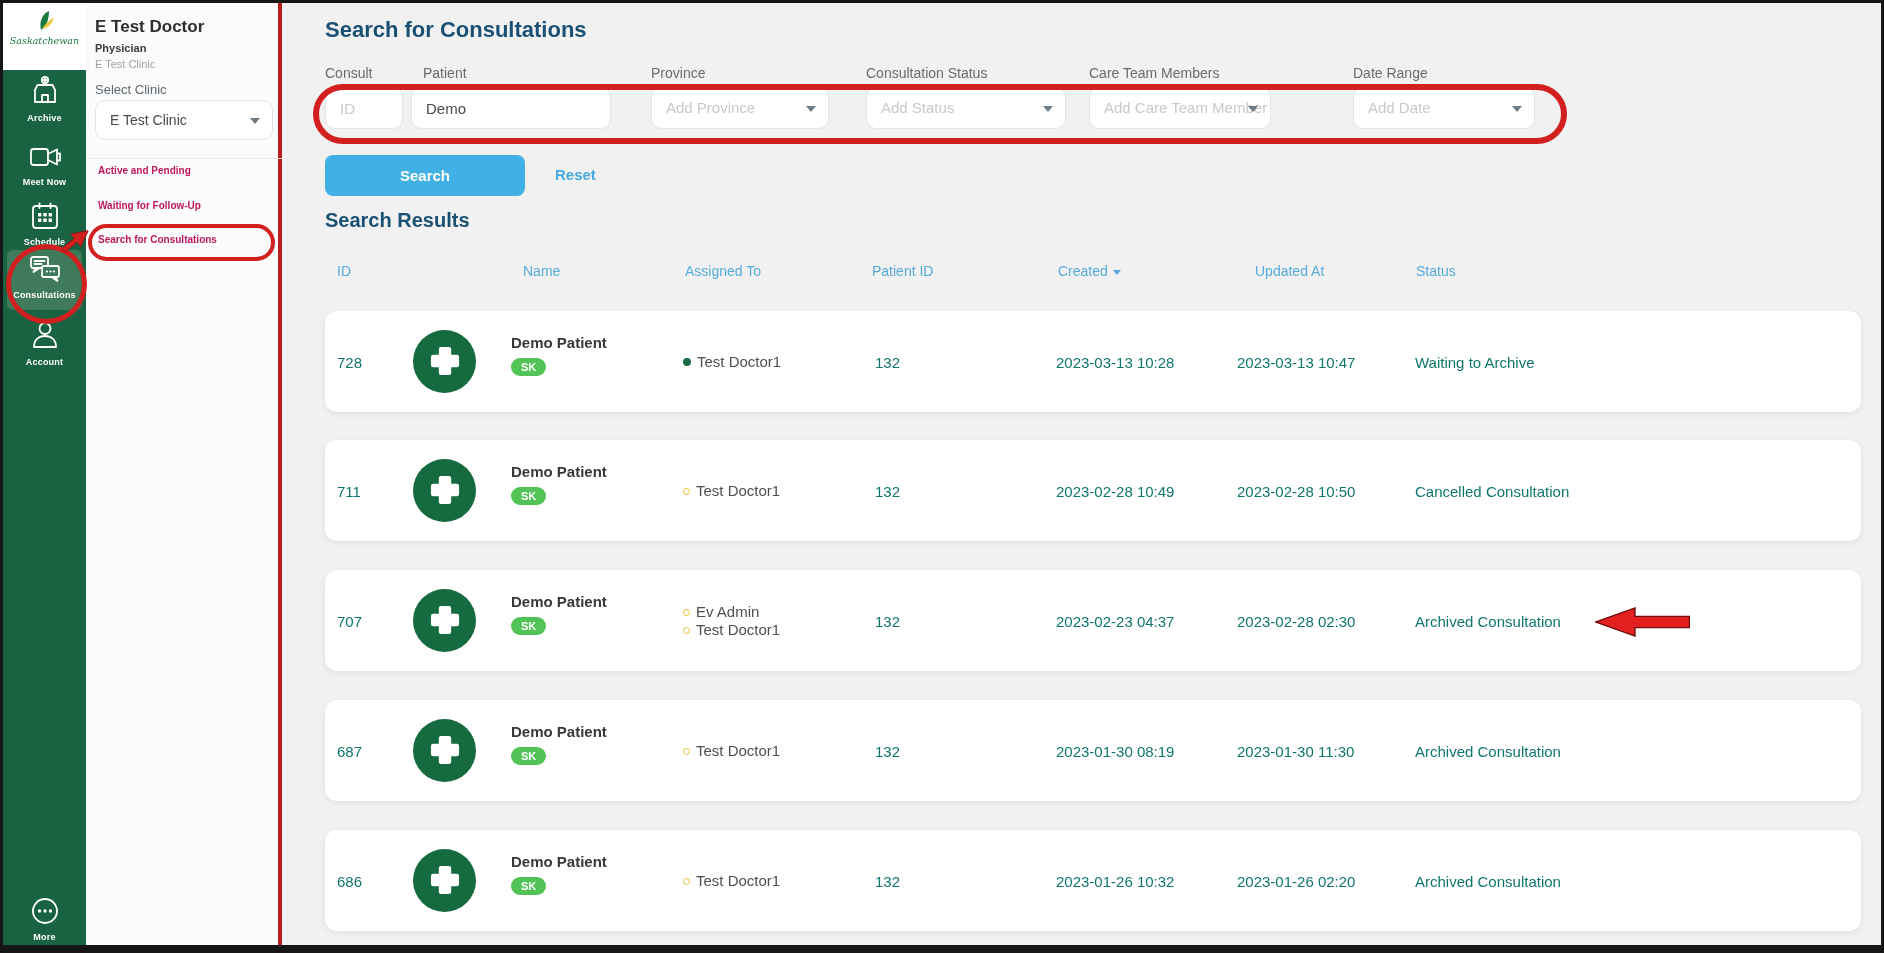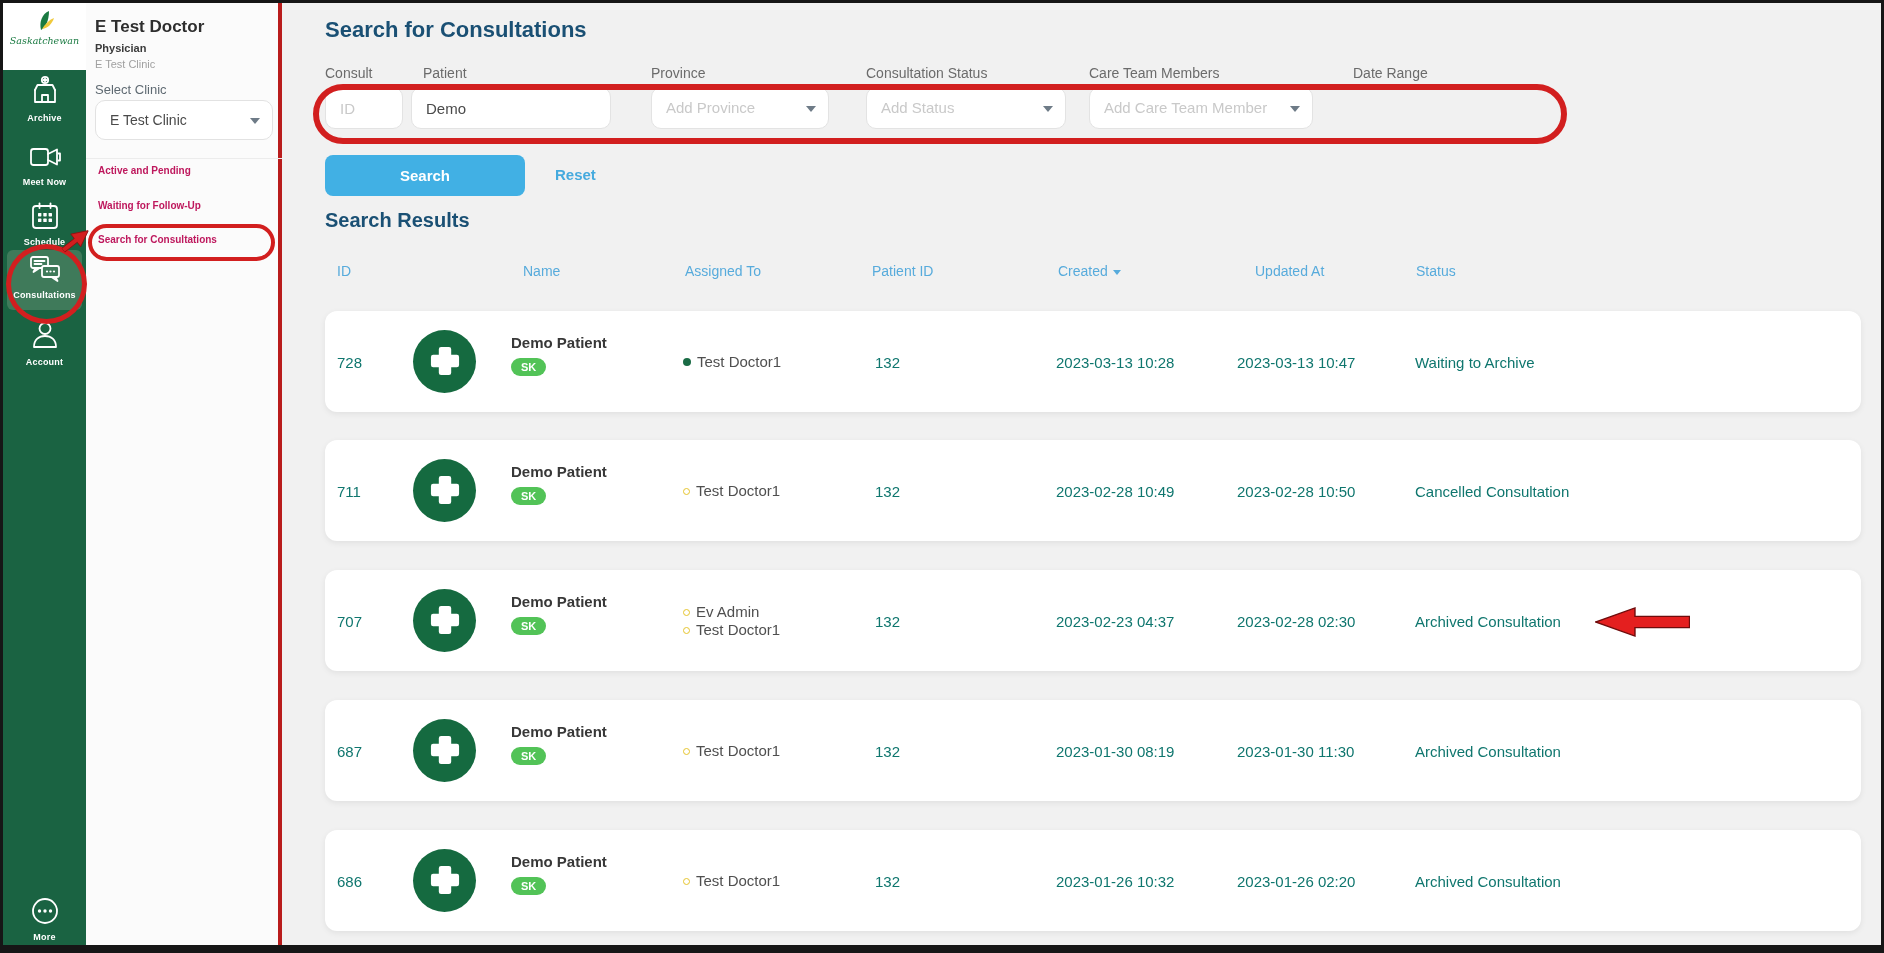--- a/index.html
+++ b/index.html
@@ -226,22 +226,26 @@
     <input class="f-box" style="left: 42px; width: 78px;" placeholder="ID">
     <input class="f-box" style="left: 128px; width: 200px;" value="Demo">
     <div class="f-box f-select" style="left:368px; width:178px">
       <span>Add Province</span>
       <span class="caret"></span>
     </div>
     <div class="f-box f-select" style="left:583px; width:200px">
       <span>Add Status</span>
       <span class="caret"></span>
     </div>
-    <div class="f-box f-select" style="left:806px; width:224px">
+    <div class="f-box f-select" style="left:806px; width:182px">
       <span>Add Care Team Member</span>
+      <span class="caret"></span>
+    </div>
+    <div class="f-box f-select" style="left:1070px; width:182px">
+      <span>Add Date</span>
       <span class="caret"></span>
     </div>
 
     <div id="anno-rect" class="anno" style="left:30px"></div>
 
     <div class="btn-search">Search</div>
     <div class="btn-reset">Reset</div>
 
     <div class="results-title">Search Results</div>
 

